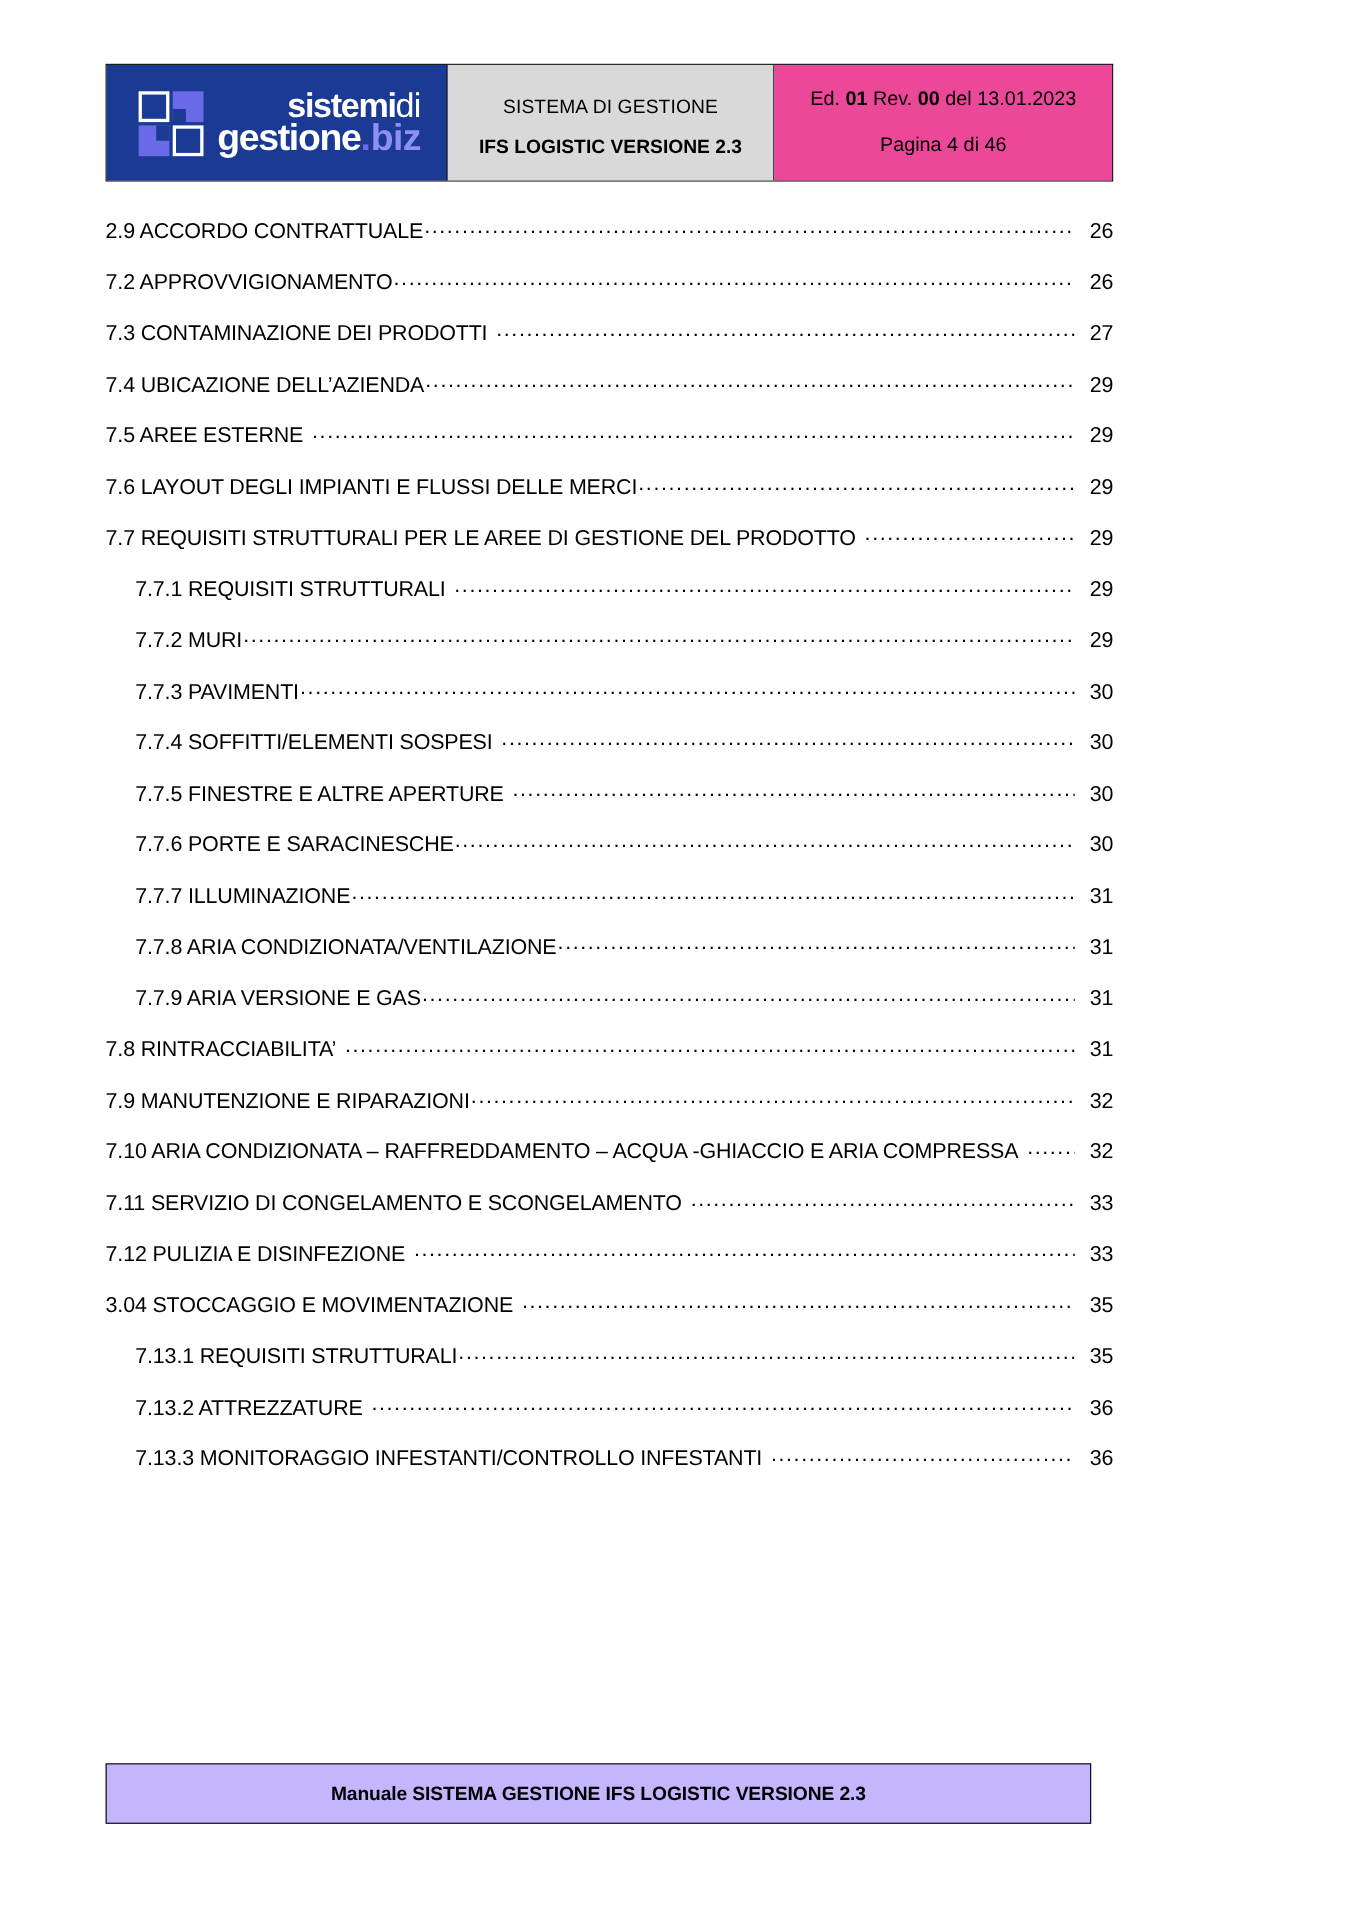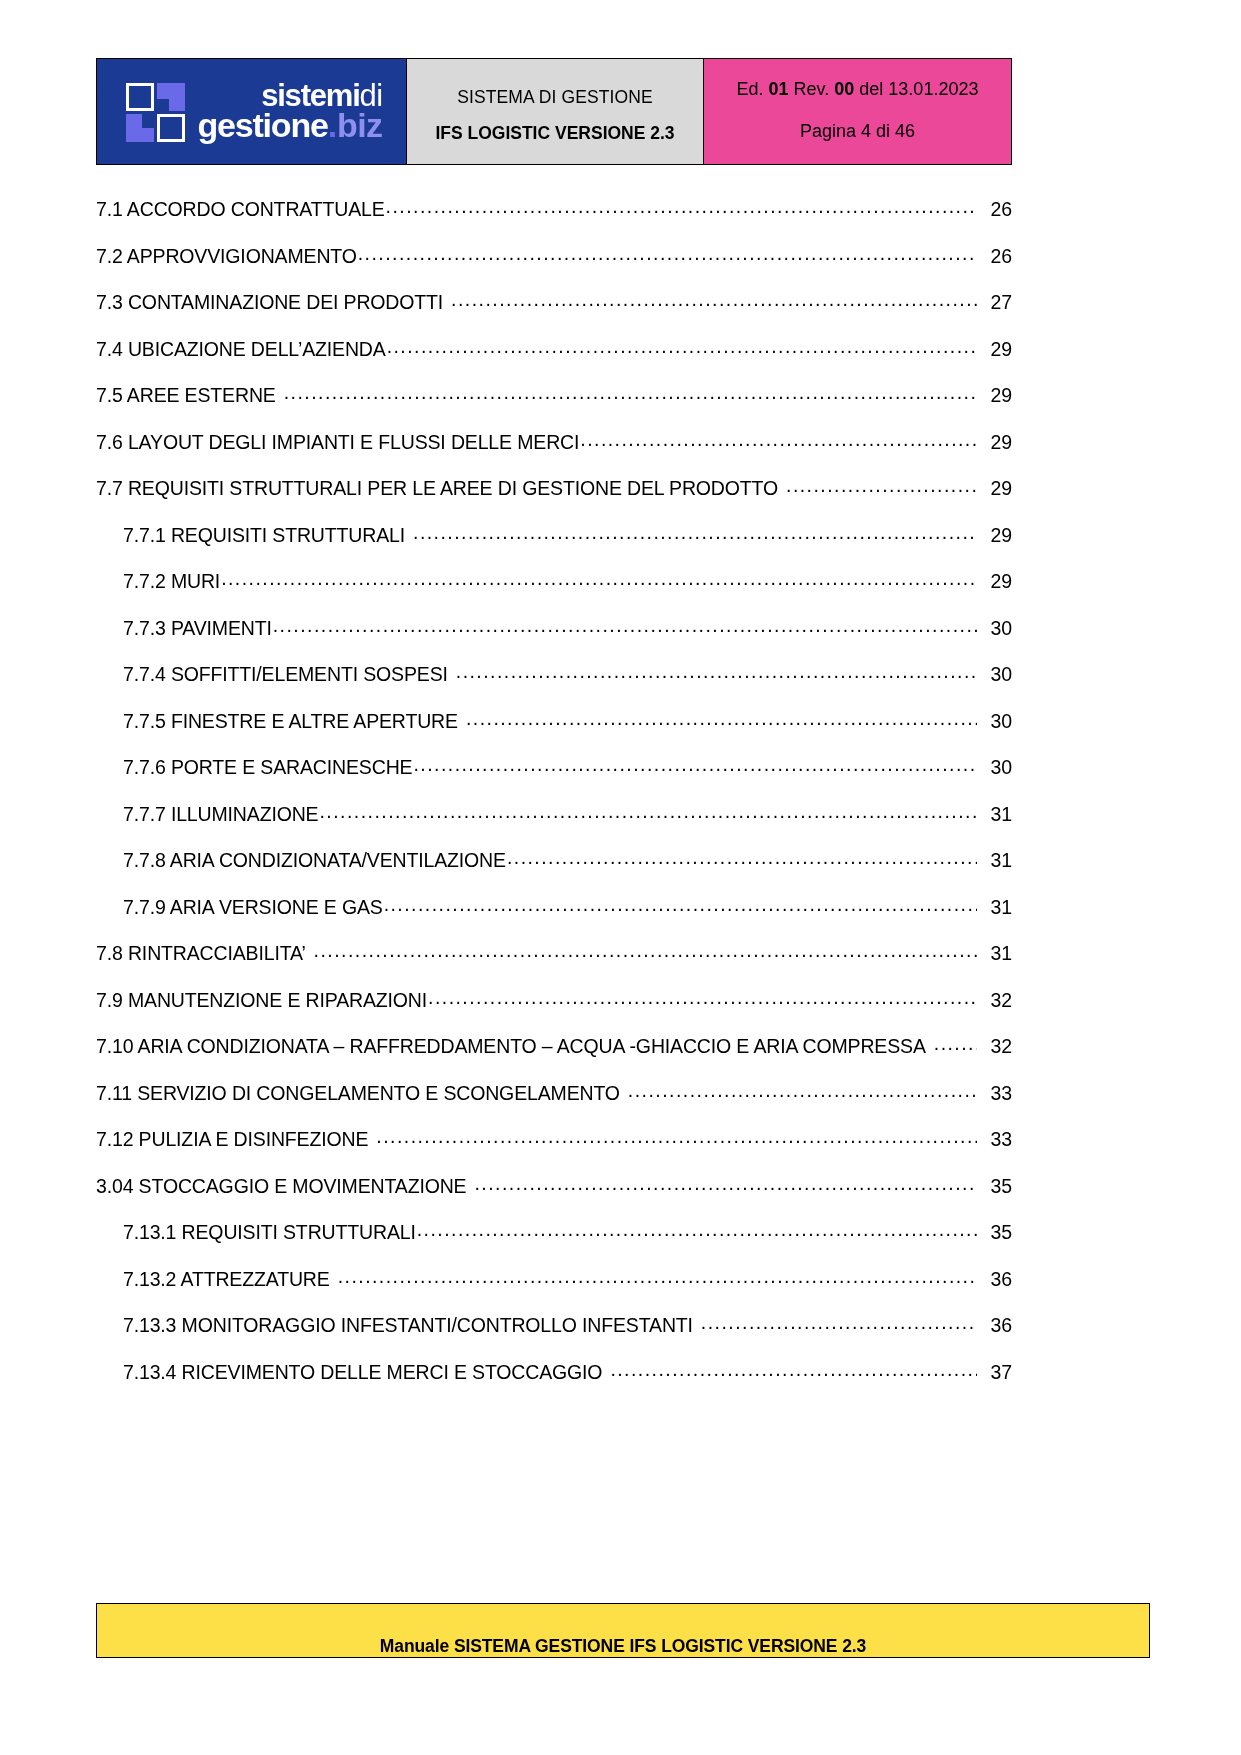--- a/index.html
+++ b/index.html
@@ -196,27 +196,27 @@
     letter-spacing: -0.15px;
   }
   
   .toc-row.spaced .toc-gapsp { width: 7px; }
 
   
   .doc-footer {
     position: absolute;
     left: 96px;
     top: 1603px;
-    width: 1054px;
+    width: 896px;
     height: 55px;
     border: 1.5px solid #000000;
     box-sizing: border-box;
-    background: #fde047;
-    display: flex;
-    align-items: flex-end;
+    background: #c4b5fd;
+    display: flex;
+    align-items: center;
     justify-content: center;
   }
   .footer-text {
     font-size: 17.5px;
     font-weight: bold;
     letter-spacing: -0.1px;
     white-space: nowrap;
   }
 </style>
 </head>
@@ -250,21 +250,21 @@
 
     <div class="hdr-cell hdr-right">
       <div class="hdr-right-line"><span>Ed. </span><b>01</b><span> Rev. </span><b>00</b><span> del 13.01.2023</span></div>
       <div class="hdr-right-line">Pagina 4 di 46</div>
     </div>
 
   </div>
 
   <div class="toc">
       <div class="toc-row">
-        <span class="toc-label">7.1 ACCORDO CONTRATTUALE</span>
+        <span class="toc-label">2.9 ACCORDO CONTRATTUALE</span>
         <span class="toc-gapsp"></span>
         <span class="toc-dots"></span>
         <span class="toc-page">26</span>
       </div>
       <div class="toc-row">
         <span class="toc-label">7.2 APPROVVIGIONAMENTO</span>
         <span class="toc-gapsp"></span>
         <span class="toc-dots"></span>
         <span class="toc-page">26</span>
       </div>
@@ -398,26 +398,20 @@
         <span class="toc-label">7.13.2 ATTREZZATURE</span>
         <span class="toc-gapsp"></span>
         <span class="toc-dots"></span>
         <span class="toc-page">36</span>
       </div>
       <div class="toc-row lvl2 spaced">
         <span class="toc-label">7.13.3 MONITORAGGIO INFESTANTI/CONTROLLO INFESTANTI</span>
         <span class="toc-gapsp"></span>
         <span class="toc-dots"></span>
         <span class="toc-page">36</span>
-      </div>
-      <div class="toc-row lvl2 spaced">
-        <span class="toc-label">7.13.4 RICEVIMENTO DELLE MERCI E STOCCAGGIO</span>
-        <span class="toc-gapsp"></span>
-        <span class="toc-dots"></span>
-        <span class="toc-page">37</span>
       </div>
     </div>
 
   <div class="doc-footer">
     <div class="footer-text">Manuale SISTEMA GESTIONE IFS LOGISTIC VERSIONE 2.3</div>
   </div>
 
 </div>
 
 </body></html>

